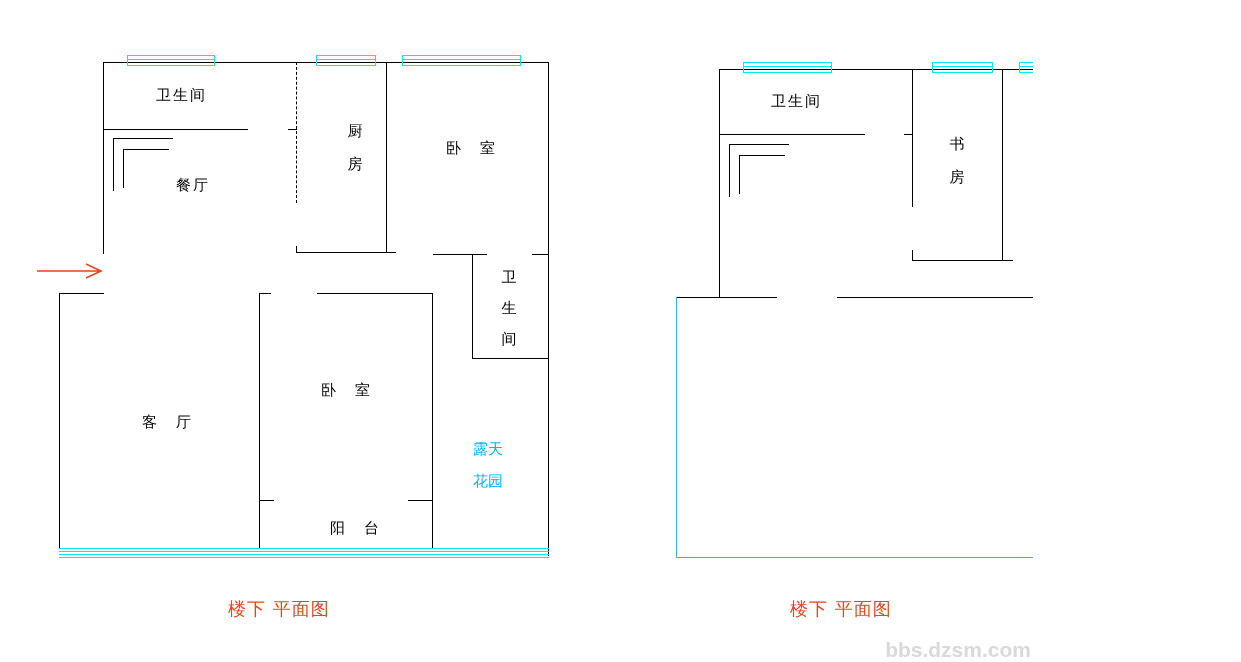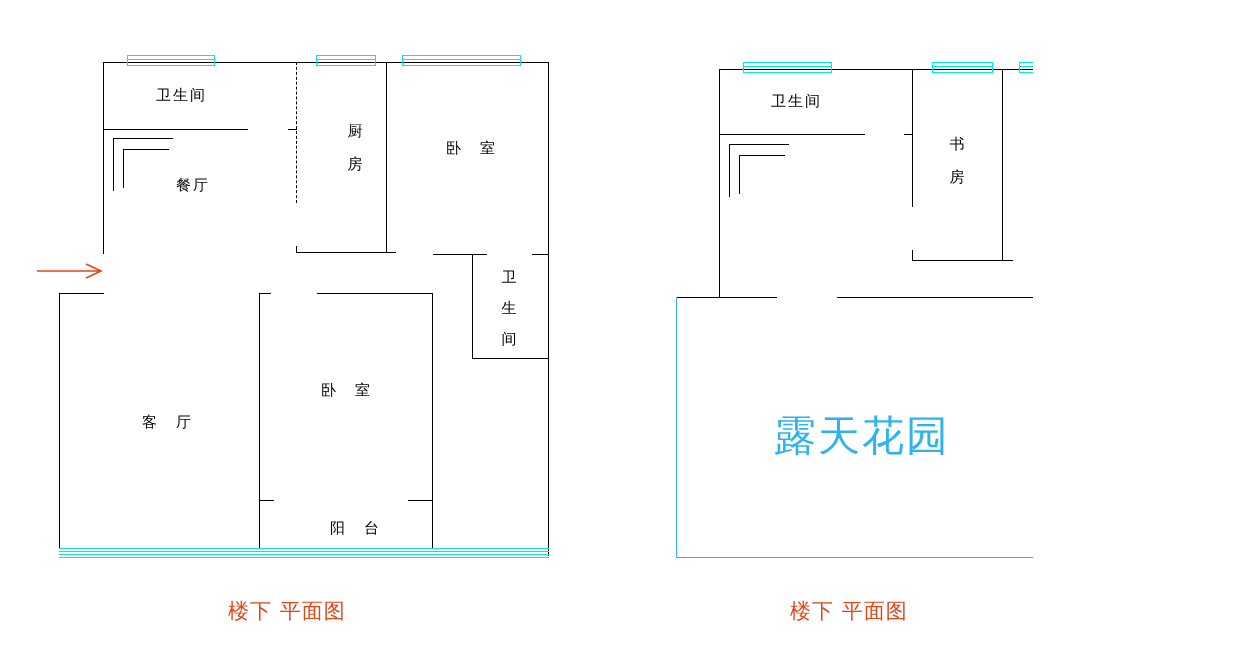--- a/index.html
+++ b/index.html
@@ -10,21 +10,21 @@
   .window{position:absolute;height:9px;border:1px solid var(--window,#00e8e8);}
   .window::after{content:"";position:absolute;left:0;right:0;top:3px;height:1px;
           background:var(--window,#00e8e8);}
   .strip{position:absolute;height:10px;
           background:repeating-linear-gradient(to bottom,
           var(--window,#00e8e8) 0,var(--window,#00e8e8) 1px,transparent 1px,transparent 3px);}
   .lbl{position:absolute;font-size:15px;letter-spacing:2px;color:#000;white-space:nowrap;}
   .vlbl{position:absolute;width:18px;font-size:15px;color:#000;text-align:center;
           word-break:break-all;line-height:33px;}
   .vlbl.tight{line-height:31px;}
-  .cap{position:absolute;font-size:21px;letter-spacing:1px;color:var(--accent,#e0481a);
+  .cap{position:absolute;font-size:18px;letter-spacing:1px;color:var(--accent,#e0481a);
           white-space:nowrap;}
   .garden-box{position:absolute;box-sizing:border-box;border:1px solid var(--garden,#2fb3ef);
           border-top:none;}
   .garden-big{position:absolute;text-align:center;font-size:42px;letter-spacing:2px;
           color:var(--garden,#2fb3ef);}
   .garden-small{position:absolute;width:54px;text-align:center;font-size:15px;
           line-height:32px;color:var(--garden-small,#00b0f0);}
   .watermark{position:absolute;right:2px;bottom:0;font-size:21px;font-weight:bold;
           color:var(--watermark,#d9d9d9);font-family:"Liberation Sans",sans-serif;}
   .arrow{position:absolute;left:36px;top:262px;}
@@ -70,20 +70,24 @@
   </svg>
 
   <div class="lbl" style="left:156px;top:86px">卫生间</div>
   <div class="lbl" style="left:176px;top:176px">餐厅</div>
   <div class="vlbl" style="left:346px;top:115px">厨房</div>
   <div class="lbl" style="left:446px;top:139px">卧　室</div>
   <div class="vlbl tight" style="left:500px;top:262px">卫生间</div>
   <div class="lbl" style="left:142px;top:413px">客　厅</div>
   <div class="lbl" style="left:321px;top:381px">卧　室</div>
   <div class="lbl" style="left:330px;top:519px">阳　台</div>
+  <div class="garden-small" style="left:461px;top:433px">
+    <div>露天</div>
+    <div>花园</div>
+  </div>
 
   <div class="w" style="left:719px;top:69px;width:445px;height:1px"></div>
   <div class="w" style="left:719px;top:69px;width:1px;height:229px"></div>
   <div class="w" style="left:1163px;top:69px;width:1px;height:229px"></div>
   <div class="w" style="left:676px;top:297px;width:101px;height:1px"></div>
   <div class="w" style="left:837px;top:297px;width:327px;height:1px"></div>
   <div class="w" style="left:719px;top:134px;width:146px;height:1px"></div>
   <div class="w" style="left:904px;top:134px;width:9px;height:1px"></div>
   <div class="w" style="left:729px;top:144px;width:60px;height:1px"></div>
   <div class="w" style="left:729px;top:144px;width:1px;height:53px"></div>
@@ -92,23 +96,23 @@
   <div class="w" style="left:912px;top:69px;width:1px;height:138px"></div>
   <div class="w" style="left:912px;top:250px;width:1px;height:11px"></div>
   <div class="w" style="left:912px;top:260px;width:101px;height:1px"></div>
   <div class="w" style="left:1002px;top:69px;width:1px;height:192px"></div>
 
   <div class="window" style="left:743px;top:62px;width:87px"></div>
   <div class="window" style="left:932px;top:62px;width:59px"></div>
   <div class="window" style="left:1019px;top:62px;width:117px"></div>
 
   <div class="garden-box" style="left:676px;top:297px;width:372px;height:261px"></div>
-  <div class="garden-big" style="left:676px;top:408px;width:372px">露天花园</div>
 
   <div class="lbl" style="left:771px;top:92px">卫生间</div>
   <div class="vlbl" style="left:948px;top:128px">书房</div>
   <div class="lbl" style="left:1062px;top:171px">卧　室</div>
 
   <div class="cap" style="left:228px;top:597px">楼下 平面图</div>
   <div class="cap" style="left:790px;top:597px">楼下 平面图</div>
 
+  <div class="watermark">bbs.dzsm.com</div>
 
 </div>
 
 </body></html>

